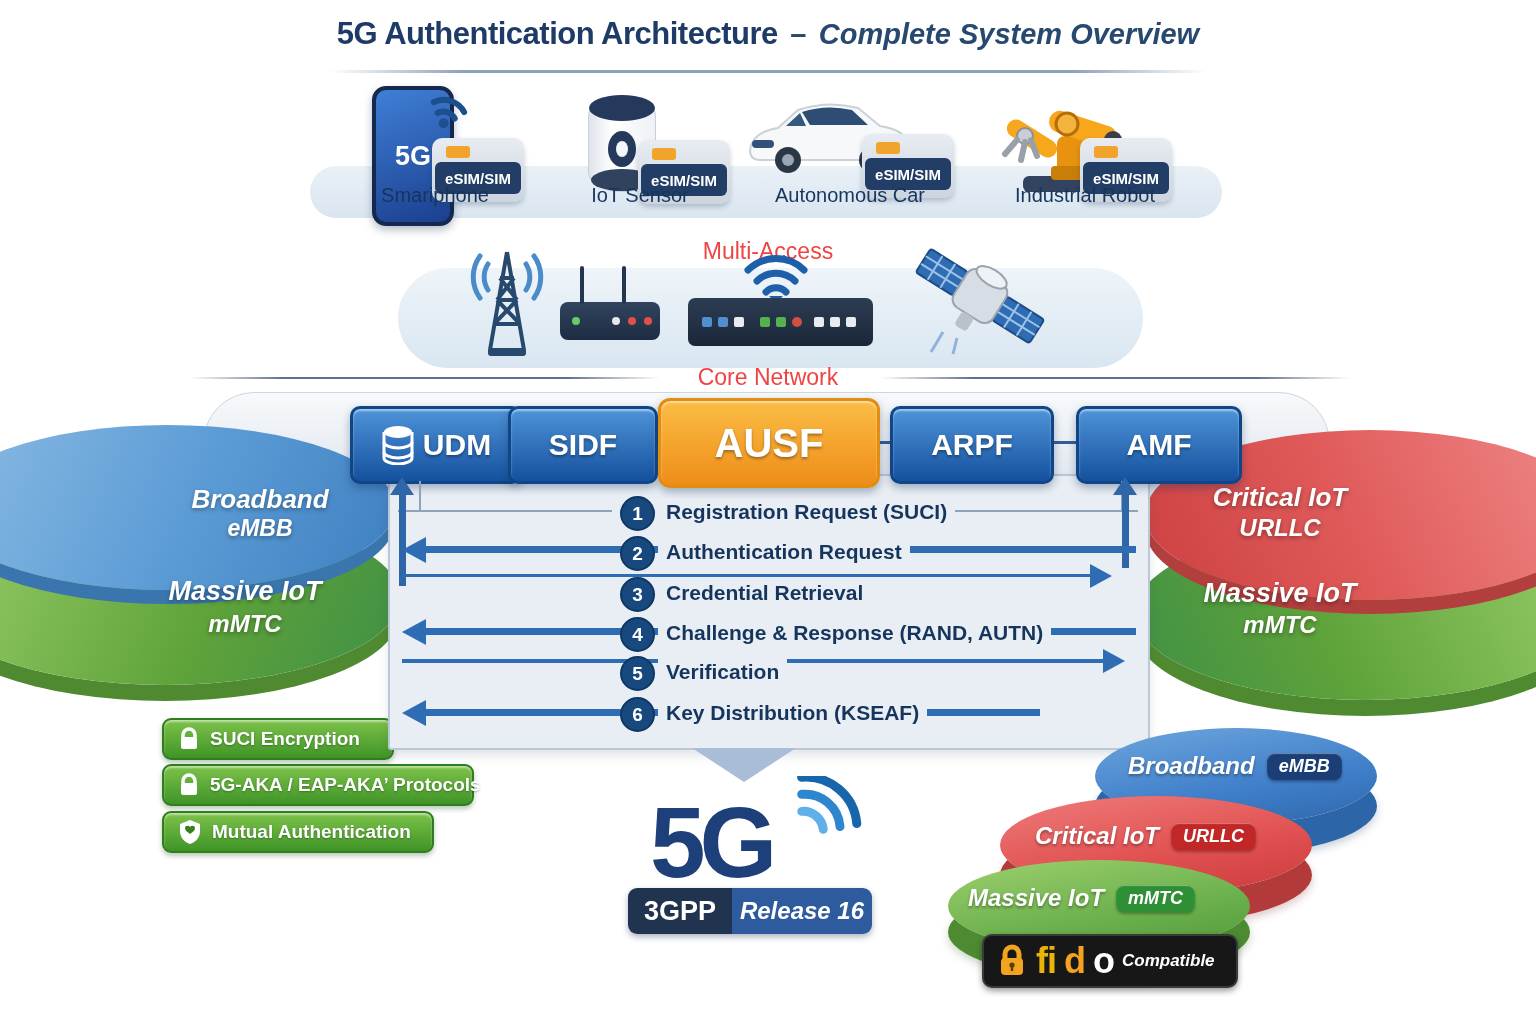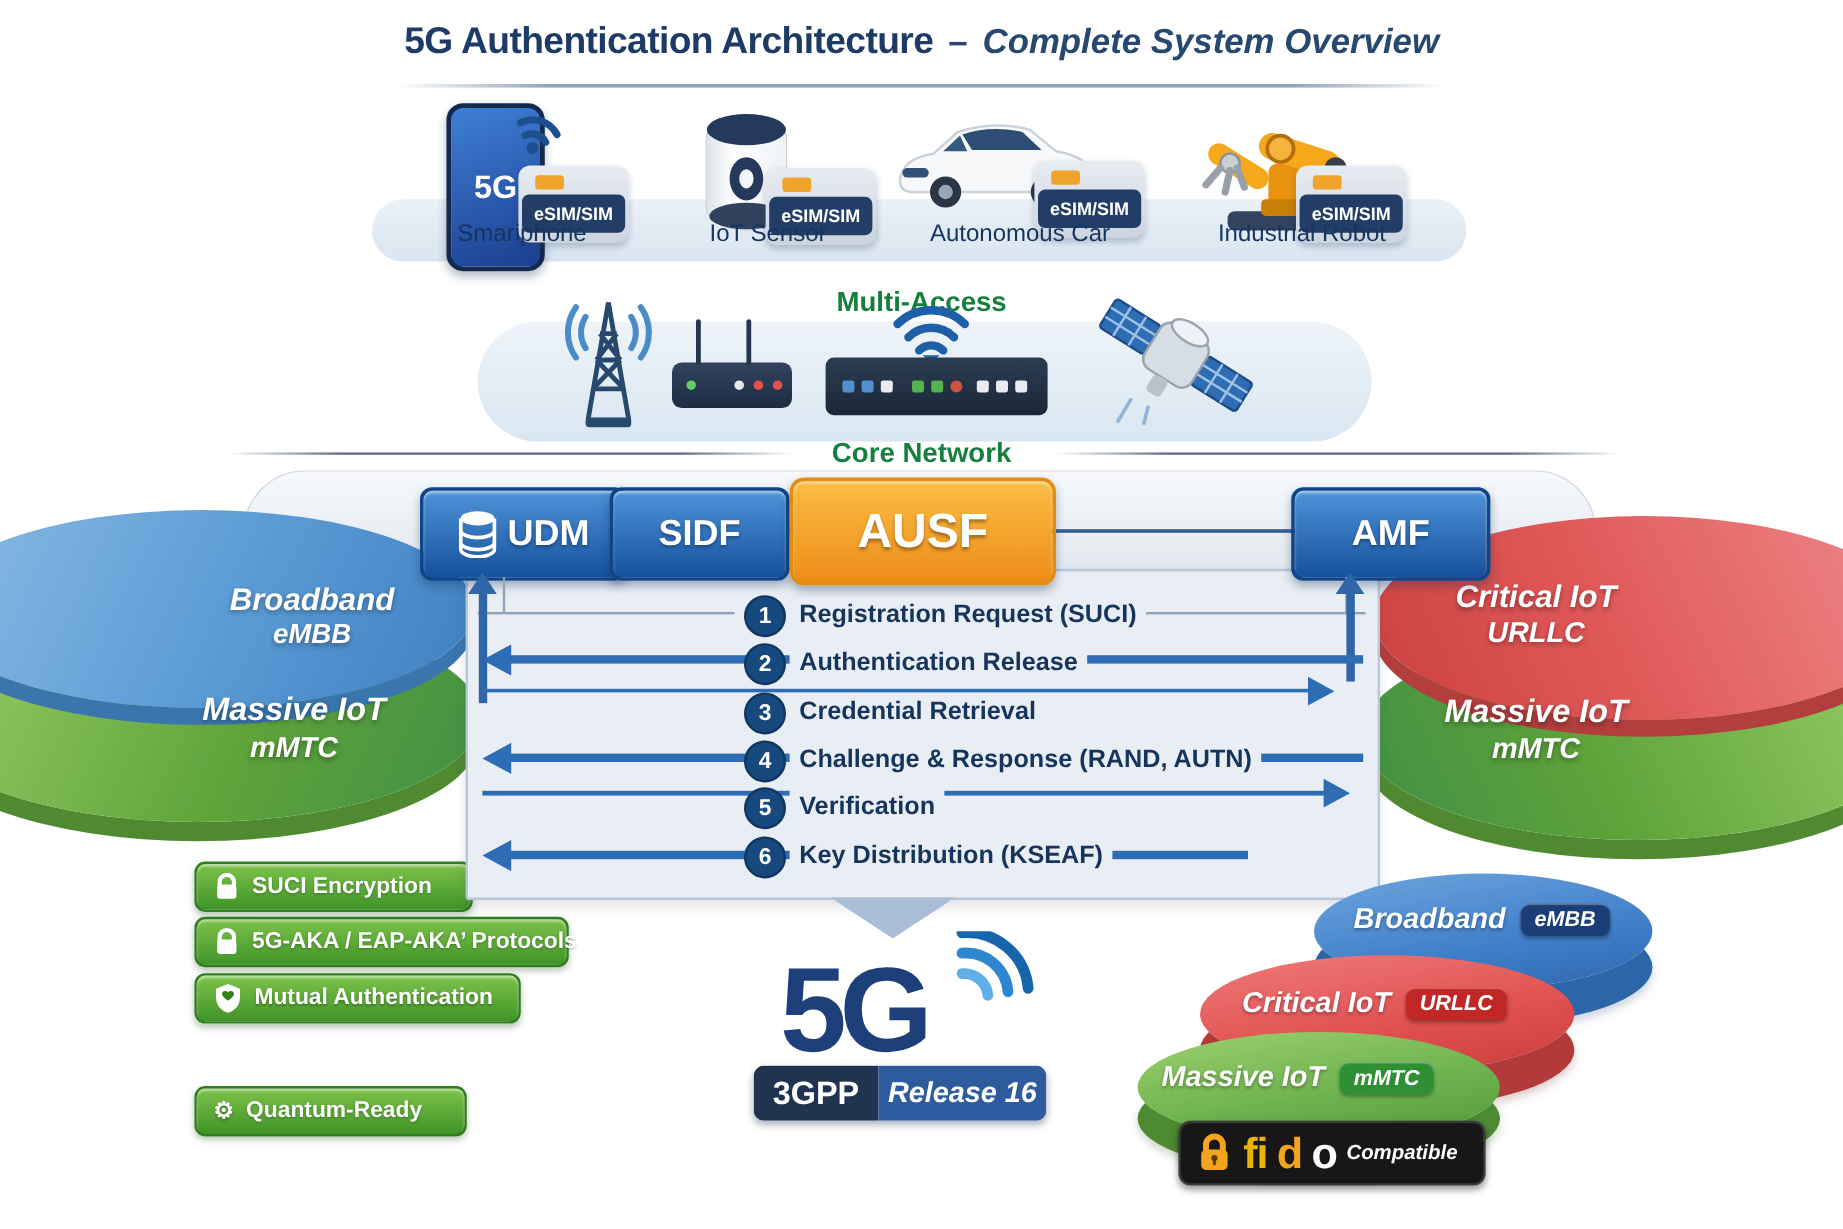--- a/index.html
+++ b/index.html
@@ -31,21 +31,21 @@
   .iot-cyl{width:66px;height:94px;background:linear-gradient(90deg,#dfe4ea,#ffffff 35%,#eef1f5);
     border-radius:33px/20px;border:1px solid #c7cfd9;}
   .iot-top{position:absolute;left:0;top:-2px;width:66px;height:26px;background:#24395c;border-radius:33px/13px;}
   .iot-eye{position:absolute;left:19px;top:34px;width:28px;height:36px;background:#24395c;border-radius:50%;}
   .iot-eye-in{position:absolute;left:8px;top:10px;width:12px;height:16px;background:#f3f5f8;border-radius:50%;}
   .iot-base{position:absolute;left:2px;bottom:0;width:62px;height:22px;background:#31425f;border-radius:31px/11px;}
 
   
   .access-band{left:398px;top:268px;width:745px;height:100px;border-radius:60px;
     background:linear-gradient(#eef4f9,#d9e6f1);}
-  .section-head{font-size:23px;font-weight:bold;color:#15803d;text-align:center;}
+  .section-head{font-size:23px;font-weight:normal;color:#ef4444;text-align:center;}
   .router-body{width:100px;height:38px;background:linear-gradient(#31435e,#1d2c42);border-radius:8px;}
   .antenna{position:absolute;width:4px;height:38px;background:#24364f;border-radius:2px;top:-36px;}
   .led{position:absolute;width:8px;height:8px;border-radius:50%;top:15px;}
   .switch-body{width:185px;height:48px;background:linear-gradient(#2c3c52,#1a2738);border-radius:7px;}
   .sq{position:absolute;width:10px;height:10px;border-radius:2px;top:19px;}
 
   
   .core-line{top:377px;height:2px;background:linear-gradient(90deg,rgba(90,110,130,0),#5d7187 20%,#5d7187 80%,rgba(90,110,130,0));}
   .core-band{left:203px;top:392px;width:1125px;height:102px;border-radius:51px;
     background:linear-gradient(#f7f9fb,#dde4ec);border:1px solid #cdd6df;}
@@ -281,20 +281,23 @@
       </svg>
     </span>
     <span>UDM</span>
   </div>
   <div class="abs core-node" style="left:508px;width:144px;z-index:6;">
     <span>SIDF</span>
   </div>
   <div class="abs core-node hl" style="left:658px;width:216px;z-index:6;">
     <span>AUSF</span>
   </div>
+  <div class="abs core-node" style="left:890px;width:158px;z-index:6;">
+    <span>ARPF</span>
+  </div>
   <div class="abs core-node" style="left:1076px;width:160px;z-index:6;">
     <span>AMF</span>
   </div>
 
   <div class="abs thin-line" style="left:398px;top:510px;width:214px;z-index:6;"></div>
   <div class="abs thin-line" style="left:912px;top:510px;width:226px;z-index:6;"></div>
   <div class="abs thin-line" style="left:419px;top:481px;width:2px;height:30px;z-index:6;"></div>
   <div class="abs thin-line" style="left:1121px;top:481px;width:2px;height:30px;z-index:6;"></div>
   <div class="abs arrow-line" style="left:399px;top:494px;width:7px;height:92px;z-index:6;background:#2f66a8;"></div>
   <div class="abs head-up" style="left:390px;top:477px;z-index:6;"></div>
@@ -312,21 +315,21 @@
 
   <div class="abs arrow-line" style="left:402px;top:659px;width:703px;height:4px;z-index:6;"></div>
   <div class="abs head-right" style="left:1103px;top:649px;z-index:6;"></div>
 
   <div class="abs arrow-line" style="left:425px;top:709px;width:615px;height:7px;z-index:6;"></div>
   <div class="abs head-left" style="left:402px;top:700px;z-index:6;"></div>
 
   <div class="abs step-circle" style="left:620px;top:496px;">1</div>
   <div class="abs step-label" style="left:658px;top:498px;">Registration Request (SUCI)</div>
   <div class="abs step-circle" style="left:620px;top:536px;">2</div>
-  <div class="abs step-label" style="left:658px;top:538px;">Authentication Release</div>
+  <div class="abs step-label" style="left:658px;top:538px;">Authentication Request</div>
   <div class="abs step-circle" style="left:620px;top:577px;">3</div>
   <div class="abs step-label" style="left:658px;top:579px;">Credential Retrieval</div>
   <div class="abs step-circle" style="left:620px;top:617px;">4</div>
   <div class="abs step-label" style="left:658px;top:619px;">Challenge &amp; Response (RAND, AUTN)</div>
   <div class="abs step-circle" style="left:620px;top:656px;">5</div>
   <div class="abs step-label" style="left:658px;top:658px;">Verification</div>
   <div class="abs step-circle" style="left:620px;top:697px;">6</div>
   <div class="abs step-label" style="left:658px;top:699px;">Key Distribution (KSEAF)</div>
 
   <div class="abs gbadge" style="left:162px;top:718px;width:200px;">
@@ -348,24 +351,20 @@
     <span>5G-AKA / EAP-AKA’ Protocols</span>
   </div>
   <div class="abs gbadge" style="left:162px;top:811px;width:240px;">
     <span>
         <svg width="24" height="26" viewBox="0 0 24 26">
           <path d="M12 1l10 4v7c0 7-4.8 11.5-10 13C6.8 23.5 2 19 2 12V5z" fill="#fff"></path>
           <path d="M12 8c1.6-2 5-1.4 5 1.2 0 2.4-3 4.3-5 5.8-2-1.5-5-3.4-5-5.8C7 6.6 10.4 6 12 8z" fill="#35831e"></path>
         </svg>
       </span>
     <span>Mutual Authentication</span>
-  </div>
-  <div class="abs gbadge" style="left:162px;top:905px;width:195px;">
-    <span class="gear-glyph"></span>
-    <span>Quantum-Ready</span>
   </div>
 
   <div class="abs logo-5g" style="left:650px;top:792px;">5G</div>
   <div class="abs" style="left:772px;top:776px;">
     <svg width="90" height="78" viewBox="0 0 90 78">
       <g transform="rotate(40 45 39)">
         <path d="M31 46a20 20 0 0 1 28 0" stroke="#5fb0e8" stroke-width="9" fill="none" stroke-linecap="round"></path>
         <path d="M20 33a35 35 0 0 1 50 0" stroke="#2e86cf" stroke-width="9" fill="none" stroke-linecap="round"></path>
         <path d="M9 20a51 51 0 0 1 72 0" stroke="#1766ab" stroke-width="9" fill="none" stroke-linecap="round"></path>
       </g>

